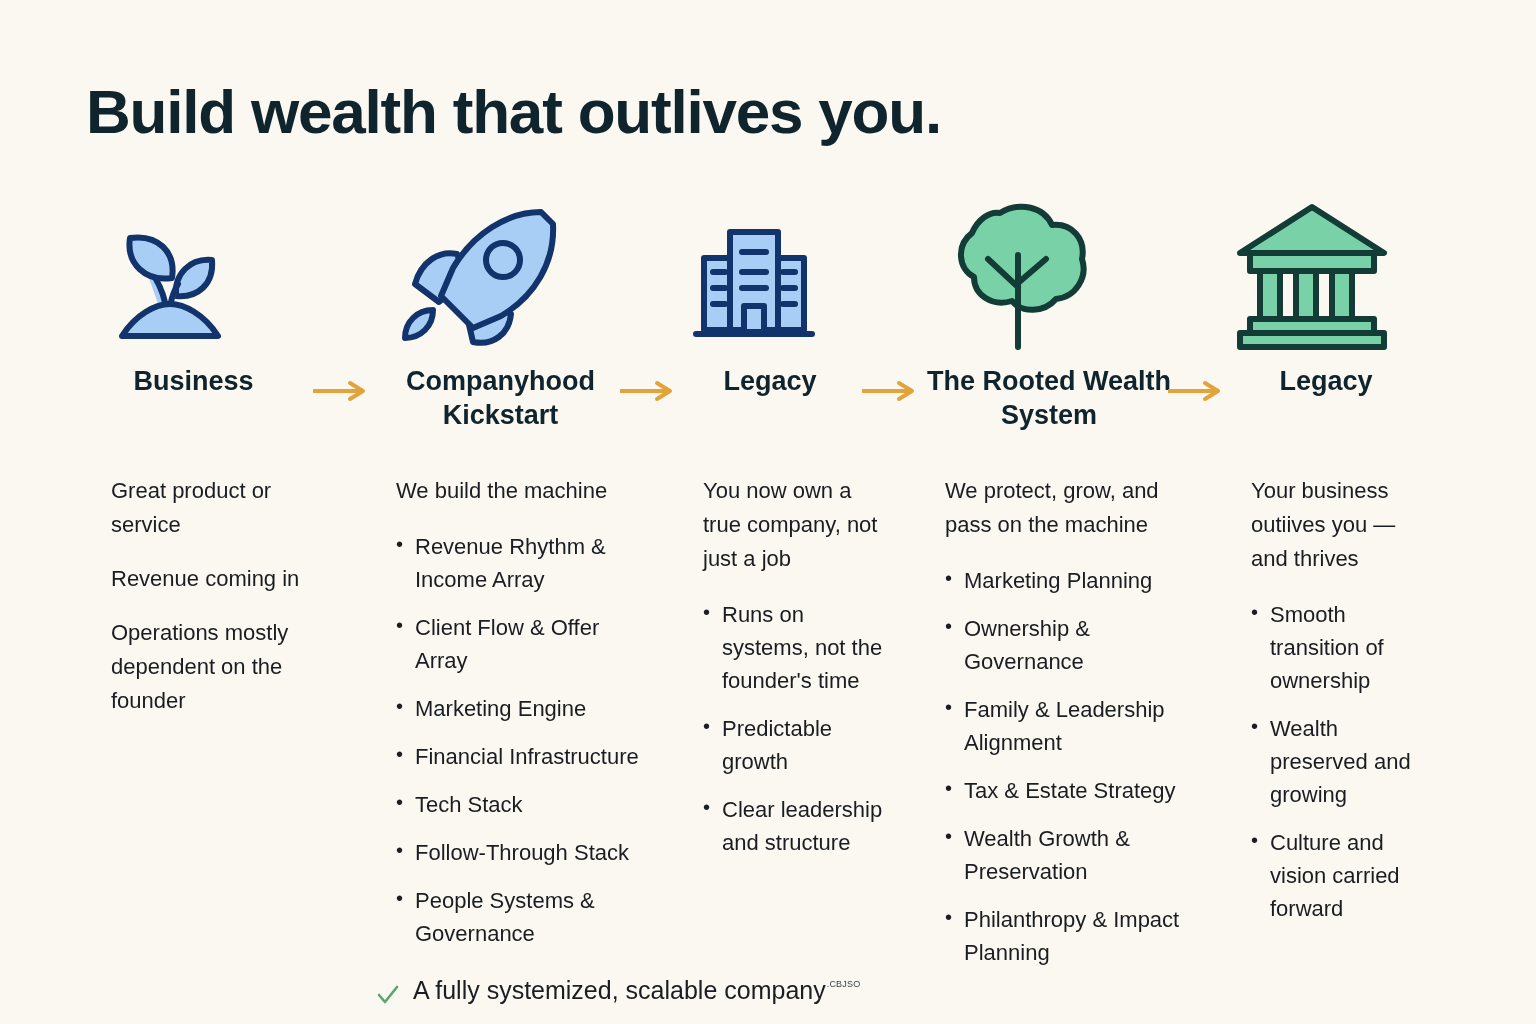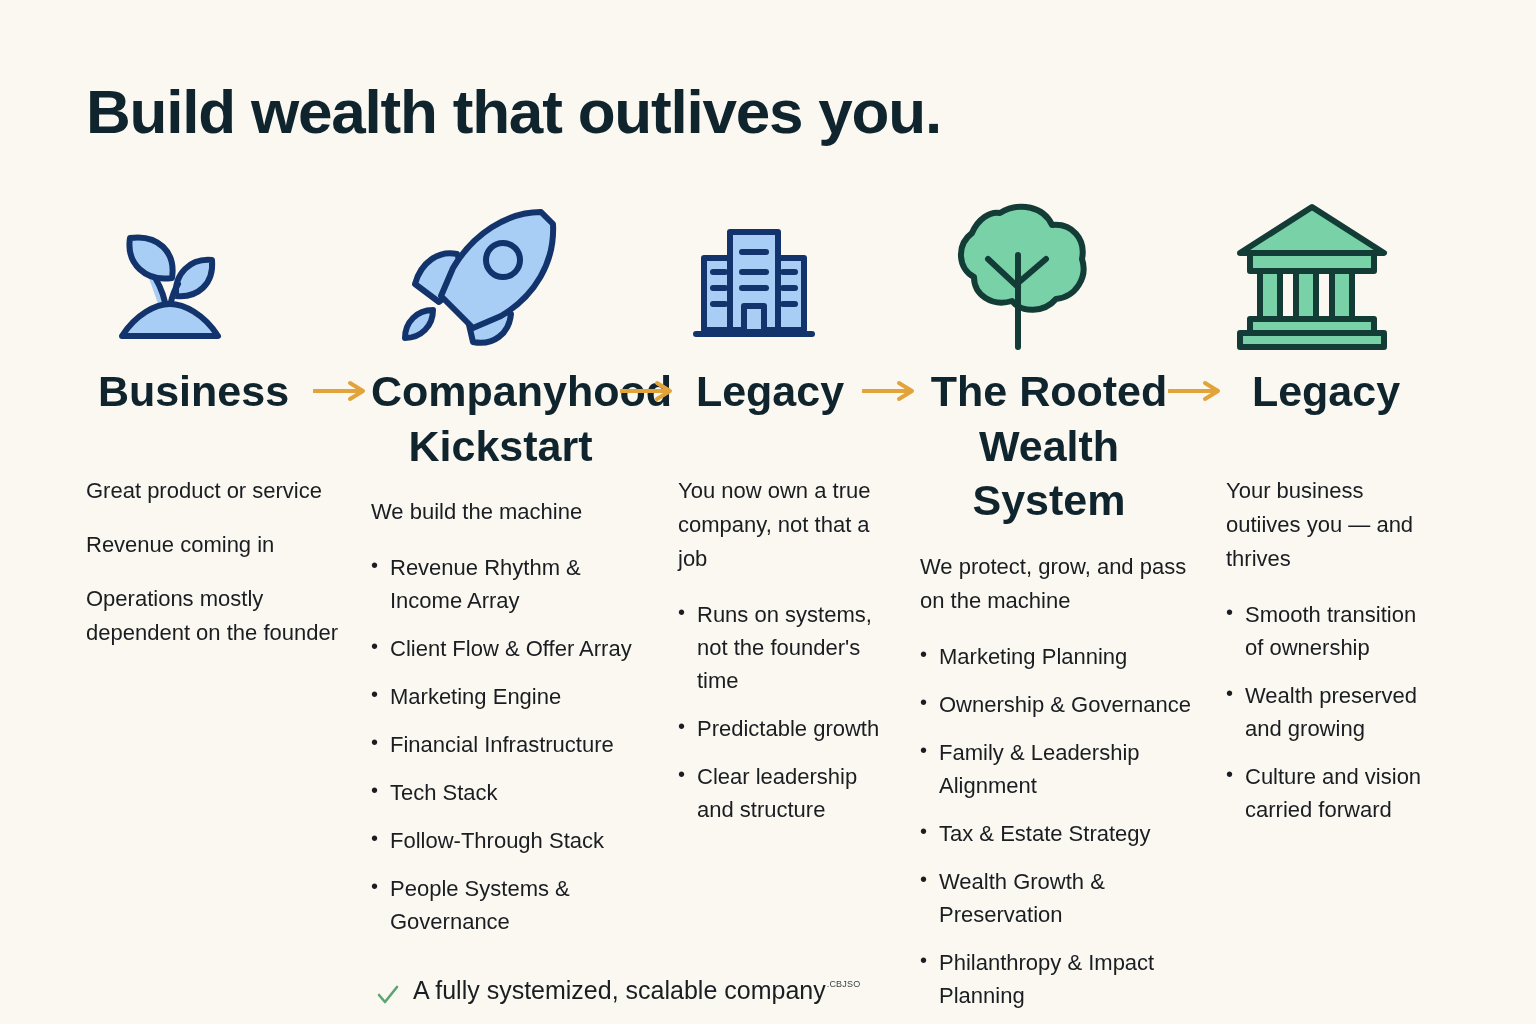--- a/index.html
+++ b/index.html
@@ -59,21 +59,21 @@
   .col-3 .icon-wrap { justify-content: flex-start; padding-left: 14px; }
   .col-4 .icon-wrap { justify-content: flex-start; padding-left: 28px; }
   .col-5 .icon-wrap { justify-content: flex-start; padding-left: 8px; }
 
   
   .head-row {
     position: relative;
     min-height: 96px;
   }
   .stage-name {
-    font-size: 43px;
+    font-size: 27px;
     font-weight: 700;
     color: #10242E;
     line-height: 1.27;
     text-align: center;
     padding-top: 8px;
   }
   .col-1 .stage-name { padding-right: 70px; }
   .col-2 .stage-name { padding-right: 48px; }
   .col-3 .stage-name { padding-right: 58px; }
   .col-4 .stage-name { padding-right: 48px; }
@@ -84,20 +84,21 @@
     top: 24px;
     right: 2px;
     width: 56px;
     height: 22px;
   }
 
   
   .body-wrap {
     padding-top: 22px;
     padding-right: 26px;
+    margin-left: 25px;
   }
   .lead p {
     margin: 0 0 20px 0;
     font-size: 22px;
     line-height: 1.55;
     color: #1A1D21;
   }
   .lead p:last-child { margin-bottom: 0; }
 
   ul.bullets {
@@ -251,21 +252,21 @@
       </div>
       <div class="head-row">
         <div class="stage-name">Legacy</div>
         <svg class="arrow" viewBox="0 0 56 22">
           <path d="M1 11 H46" stroke="#E3A33B" stroke-width="4" stroke-linecap="round" fill="none"></path>
           <path d="M37 3 L50 11 L37 19" stroke="#E3A33B" stroke-width="4" stroke-linecap="round" stroke-linejoin="round" fill="none"></path>
         </svg>
       </div>
       <div class="body-wrap">
         <div class="lead">
-          <p>You now own a true company, not that a job</p>
+          <p>You now own a true company, not just a job</p>
         </div>
         <ul class="bullets">
           <li>Runs on systems, not the founder's time</li>
           <li>Predictable growth</li>
           <li>Clear leadership and structure</li>
         </ul>
       </div>
     </div>
 
     <div class="col col-4">

